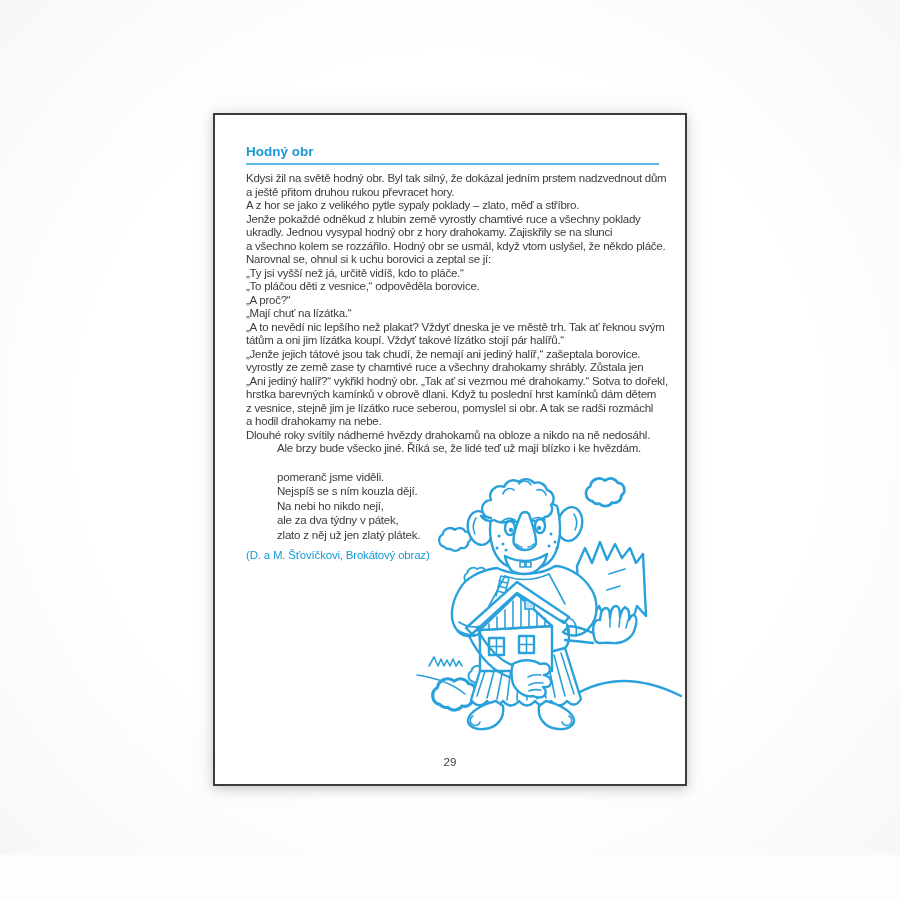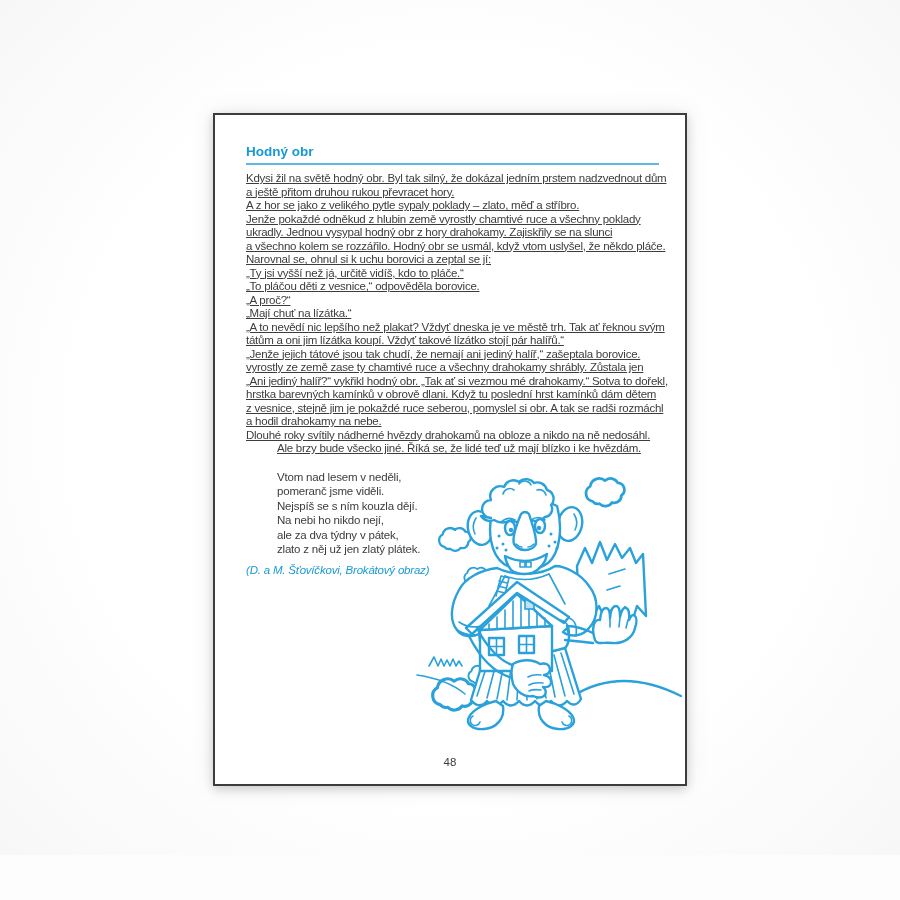--- a/index.html
+++ b/index.html
@@ -12,24 +12,24 @@
     position:absolute;left:213px;top:113px;width:470px;height:669px;
     background:#ffffff;border:2px solid #3c3c3c;
     box-shadow:0 3px 10px rgba(0,0,0,.18), 0 0 26px rgba(0,0,0,.07);
   }
   .content{position:absolute;inset:0;padding:30px 26px 0 31px;overflow:hidden;}
   .title{
     margin:0;font-size:13.5px;line-height:14px;font-weight:bold;color:#1899d6;letter-spacing:0;
   }
   .rule{height:0;border-top:2px solid #5fb9e6;margin:4px 0 7px 0;}
   .story{color:#3c3c3c;font-size:11.5px;line-height:13.5px;letter-spacing:-0.25px;}
-  .story .ln{white-space:nowrap;text-decoration:underline;}
+  .story .ln{white-space:nowrap;}
   .story .indent-sm{padding-left:3px;margin-left:28px;}
   .poem{margin:14px 0 0 31px;color:#3c3c3c;font-size:11.5px;line-height:14.5px;letter-spacing:-0.2px;}
-  .attribution{margin-top:7px;color:#1899d6;font-size:11.5px;letter-spacing:-0.2px;font-style:italic;}
+  .attribution{margin-top:7px;color:#1899d6;font-size:11.5px;letter-spacing:-0.2px;}
   .illustration{position:absolute;left:198px;top:355px;width:272px;height:278px;}
   .pagenum{position:absolute;bottom:16px;left:0;right:0;text-align:center;color:#3c3c3c;font-size:11.5px;}
   
   .ol{fill:none;stroke:#2aa1db;stroke-width:2.4;stroke-linecap:round;stroke-linejoin:round;}
   .olw{fill:#ffffff;stroke:#2aa1db;stroke-width:2.4;stroke-linecap:round;stroke-linejoin:round;}
   .thin{fill:none;stroke:#2aa1db;stroke-width:1.6;stroke-linecap:round;stroke-linejoin:round;}
   .dot{fill:#2aa1db;stroke:none;}
   .pane{fill:#bfe3f5;stroke:#2aa1db;stroke-width:1.6;}
 </style>
 </head>
@@ -53,28 +53,27 @@
         <div class="ln">„Ty jsi vyšší než já, určitě vidíš, kdo to pláče.“</div>
         <div class="ln">„To pláčou děti z vesnice,“ odpověděla borovice.</div>
         <div class="ln">„A proč?“</div>
         <div class="ln">„Mají chuť na lízátka.“</div>
         <div class="ln">„A to nevědí nic lepšího než plakat? Vždyť dneska je ve městě trh. Tak ať řeknou svým</div>
         <div class="ln">tátům a oni jim lízátka koupí. Vždyť takové lízátko stojí pár halířů.“</div>
         <div class="ln">„Jenže jejich tátové jsou tak chudí, že nemají ani jediný halíř,“ zašeptala borovice.</div>
         <div class="ln">vyrostly ze země zase ty chamtivé ruce a všechny drahokamy shrábly. Zůstala jen</div>
         <div class="ln">„Ani jediný halíř?“ vykřikl hodný obr. „Tak ať si vezmou mé drahokamy.“ Sotva to dořekl,</div>
         <div class="ln">hrstka barevných kamínků v obrově dlani. Když tu poslední hrst kamínků dám dětem</div>
-        <div class="ln">z vesnice, stejně jim je pokaždé ruce seberou, pomyslel si obr. A tak se radši rozmáchl</div>
+        <div class="ln">z vesnice, stejně jim je lízátko ruce seberou, pomyslel si obr. A tak se radši rozmáchl</div>
         <div class="ln">a hodil drahokamy na nebe.</div>
         <div class="ln">Dlouhé roky svítily nádherné hvězdy drahokamů na obloze a nikdo na ně nedosáhl.</div>
         <div class="ln indent-sm">Ale brzy bude všecko jiné. Říká se, že lidé teď už mají blízko i ke hvězdám.</div>
       </div>
 
       <div class="poem">
-        <div class="ln">Vtom nad lesem v neděli,</div>
         <div class="ln">pomeranč jsme viděli.</div>
         <div class="ln">Nejspíš se s ním kouzla dějí.</div>
         <div class="ln">Na nebi ho nikdo nejí,</div>
         <div class="ln">ale za dva týdny v pátek,</div>
         <div class="ln">zlato z něj už jen zlatý plátek.</div>
       </div>
 
       <div class="attribution">(D. a M. Šťovíčkovi, Brokátový obraz)</div>
 
       <svg class="illustration" viewBox="0 0 272 278" xmlns="http://www.w3.org/2000/svg">
@@ -193,15 +192,15 @@
 
         <g>
           <path class="thin" d="M148 150 q10 3 8 18 M156 148 q9 3 7 18"></path>
           <path class="ol" d="M154 156 C164 156 174 160 182 164 M152 170 C162 171 172 172 180 173"></path>
           <path class="olw" d="M182 170 C178 158 181 149 187 150 Q188 138 193 138 Q197 138 197 148 Q198 136 203 136 Q207 136 207 147 Q209 137 213 138 Q217 139 216 150 Q219 143 222 146 Q225 149 222 158 C220 168 210 174 199 173 C190 172 184 175 182 170 Z"></path>
           <path class="thin" d="M197 148 L197 157 M207 147 L206 157 M215 150 L213 158"></path>
         </g>
       </svg>
 
     </div>
-    <div class="pagenum">48</div>
+    <div class="pagenum">29</div>
   </div>
 </div>
 
 </body></html>

